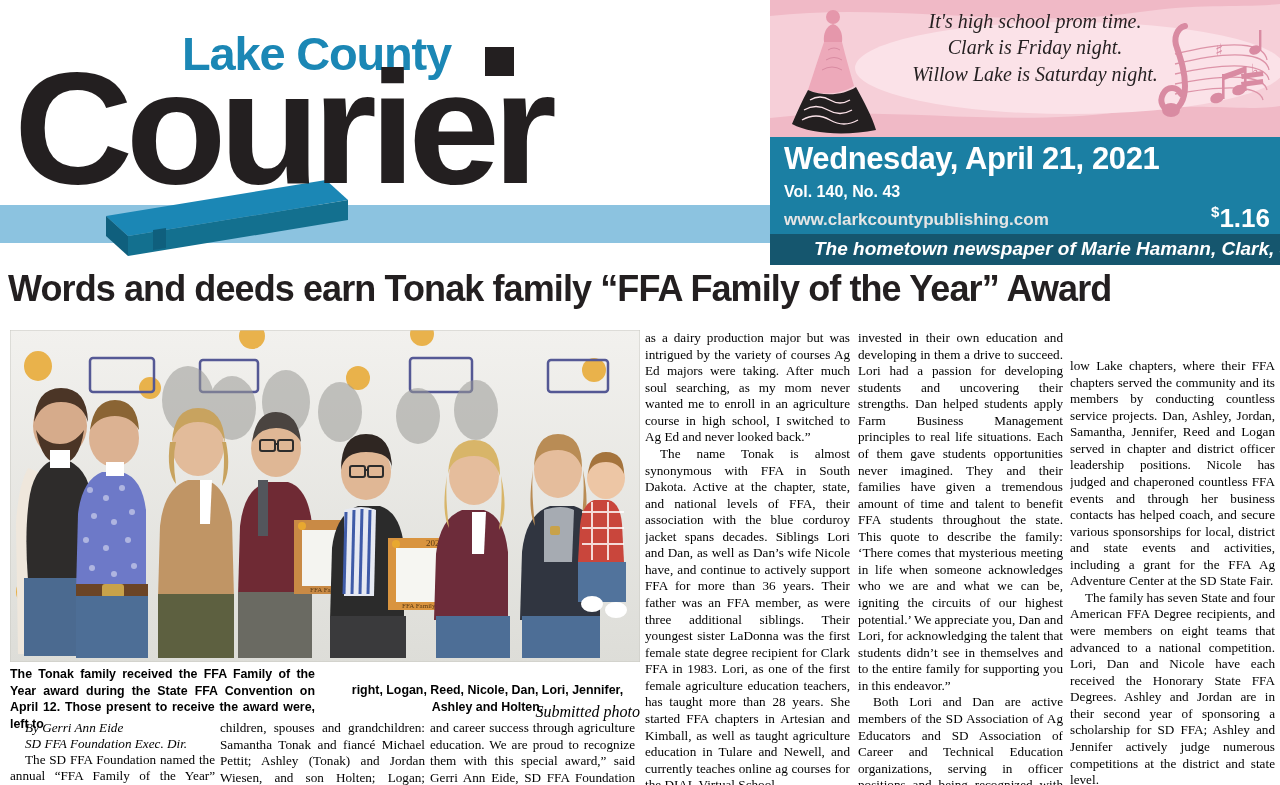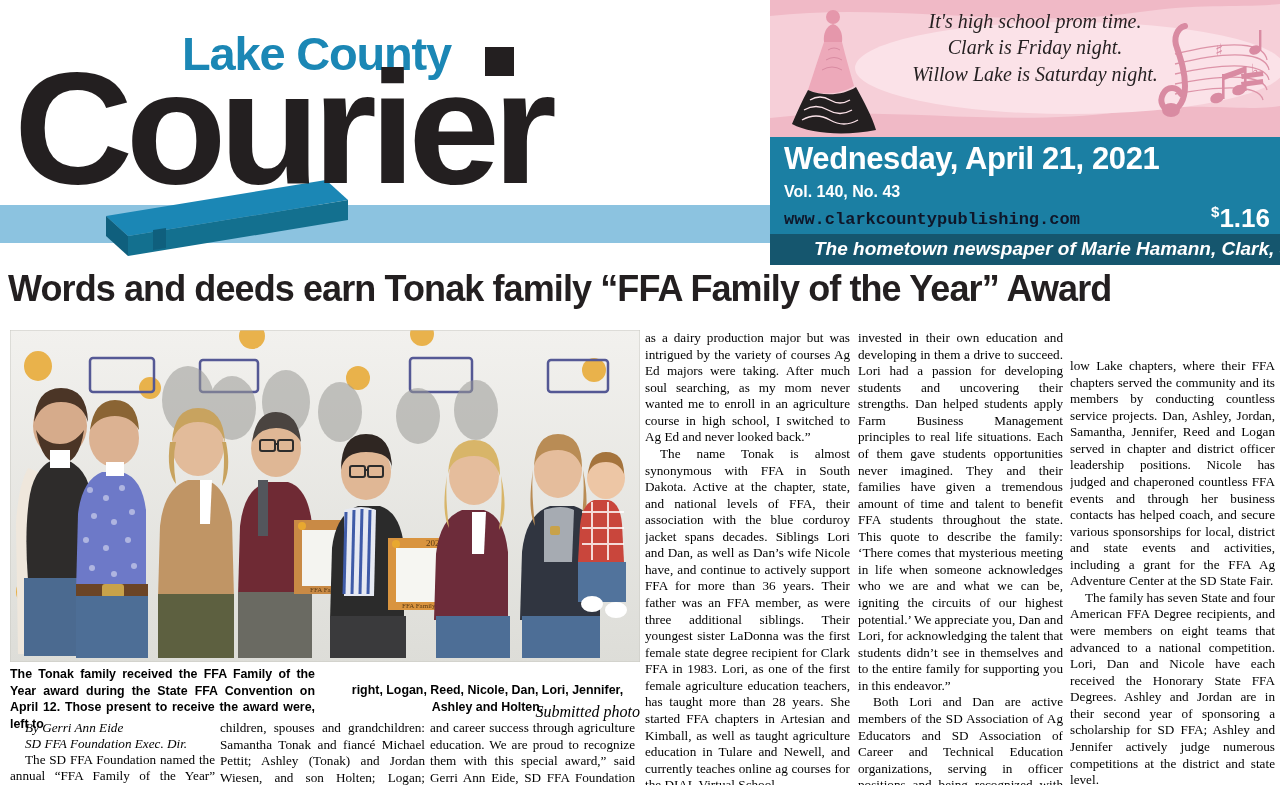--- a/index.html
+++ b/index.html
@@ -53,21 +53,21 @@
     position:absolute;left:14px;top:4px;
     font-family:"Liberation Sans",sans-serif;font-weight:bold;font-size:31px;
     color:#fff;letter-spacing:-.4px;white-space:nowrap;
   }
   .vol{
     position:absolute;left:14px;top:46px;
     font-family:"Liberation Sans",sans-serif;font-weight:bold;font-size:16px;color:#fff;
   }
   .web{
     position:absolute;left:14px;top:73px;
-    font-family:Liberation Mono, monospace;font-weight:bold;font-size:17px;color:#0f172a;
+    font-family:Liberation Sans, sans-serif;font-weight:bold;font-size:17px;color:#e5e5e5;
   }
   .price{
     position:absolute;right:10px;top:66px;
     font-family:"Liberation Sans",sans-serif;font-weight:bold;font-size:26px;color:#fff;white-space:nowrap;
   }
   .price sup{font-size:15px;vertical-align:super;}
   .hometown{position:absolute;left:770px;top:234px;width:510px;height:31px;background:#15566e;padding-left:36px;}
   .hometown span{
     position:absolute;right:10px;top:4px;
     font-family:"Liberation Sans",sans-serif;font-weight:bold;font-style:italic;font-size:19px;

